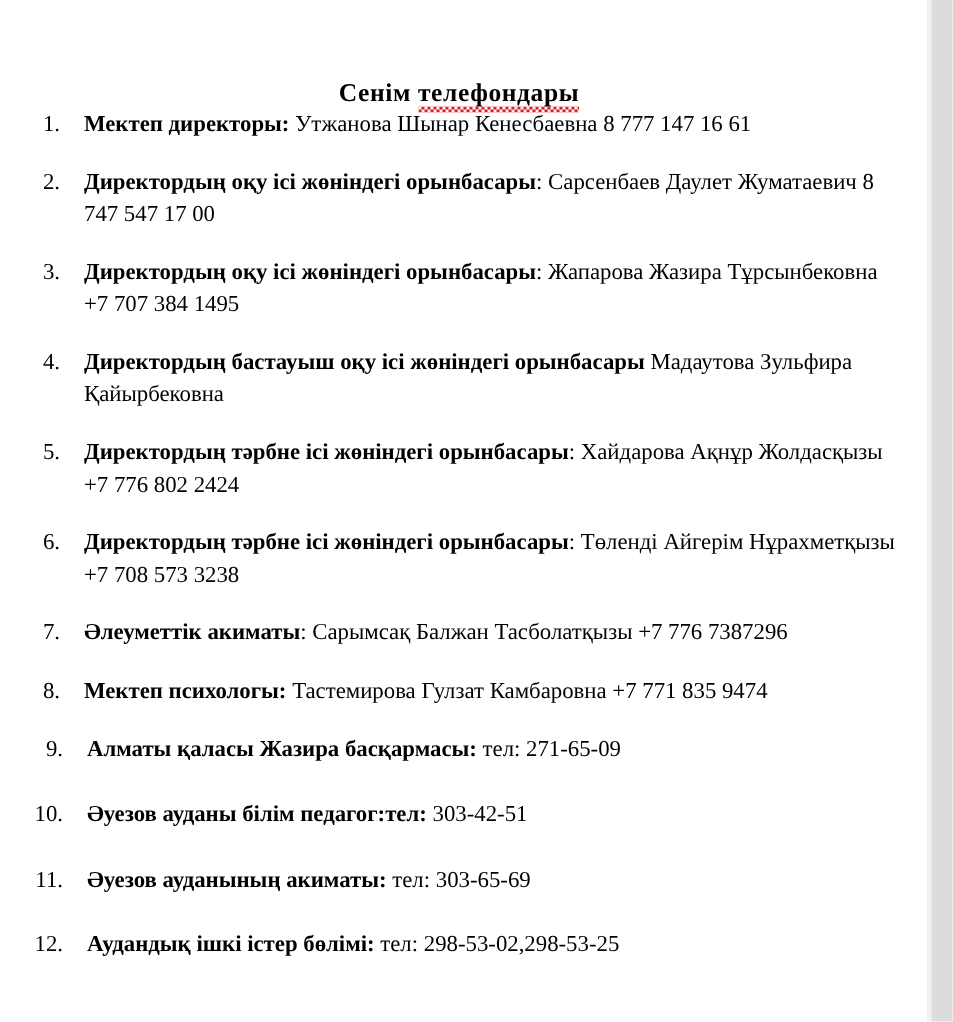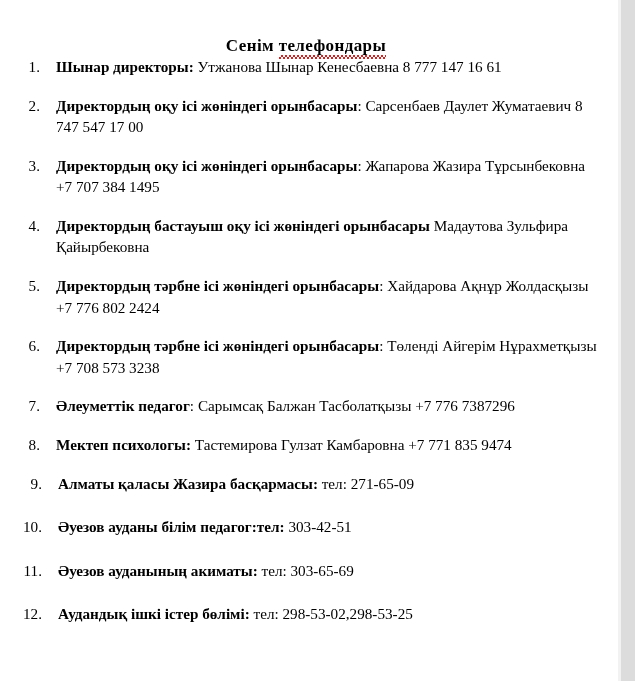--- a/index.html
+++ b/index.html
@@ -59,21 +59,21 @@
     height: 681px;
     background: #ffffff;
   }
 
   .doc-title {
     text-align: center;
     font-weight: bold;
     font-size: 17px;
     letter-spacing: 0.4px;
     margin: 0;
-    padding-top: 36px;
+    padding-top: 52px;
     padding-right: 6px;
   }
   .doc-title .plain {
     white-space: pre;
   }
   .doc-title .misspelled {
     position: relative;
     white-space: pre;
   }
   
@@ -153,21 +153,21 @@
   <div class="page-body">
 
     <h1 class="doc-title">
       <span class="plain">Сенім </span><span class="misspelled">телефондары</span>
     </h1>
 
     <ol class="contact-list group-main">
 
       <li class="entry">
         <span class="marker">1.</span>
-        <span class="role">Шынар директоры:</span><span class="detail"> Утжанова Шынар Кенесбаевна 8 777 147 16 61</span>
+        <span class="role">Мектеп директоры:</span><span class="detail"> Утжанова Шынар Кенесбаевна 8 777 147 16 61</span>
       </li>
 
       <li class="entry">
         <span class="marker">2.</span>
         <span class="role">Директордың оқу ісі жөніндегі орынбасары</span><span class="detail">: Сарсенбаев Даулет Жуматаевич 8 747 547 17 00</span>
       </li>
 
       <li class="entry">
         <span class="marker">3.</span>
         <span class="role">Директордың оқу ісі жөніндегі орынбасары</span><span class="detail">: Жапарова Жазира Тұрсынбековна +7 707 384 1495</span>
@@ -183,21 +183,21 @@
         <span class="role">Директордың тәрбне ісі жөніндегі орынбасары</span><span class="detail">: Хайдарова Ақнұр Жолдасқызы +7 776 802 2424</span>
       </li>
 
       <li class="entry">
         <span class="marker">6.</span>
         <span class="role">Директордың тәрбне ісі жөніндегі орынбасары</span><span class="detail">: Төленді Айгерім Нұрахметқызы +7 708 573 3238</span>
       </li>
 
       <li class="entry">
         <span class="marker">7.</span>
-        <span class="role">Әлеуметтік педагог</span><span class="detail">: Сарымсақ Балжан Тасболатқызы +7 776 7387296</span>
+        <span class="role">Әлеуметтік акиматы</span><span class="detail">: Сарымсақ Балжан Тасболатқызы +7 776 7387296</span>
       </li>
 
       <li class="entry">
         <span class="marker">8.</span>
         <span class="role">Мектеп психологы:</span><span class="detail"> Тастемирова Гулзат Камбаровна +7 771 835 9474</span>
       </li>
 
     </ol>
 
     <ol class="contact-list group-orgs">

